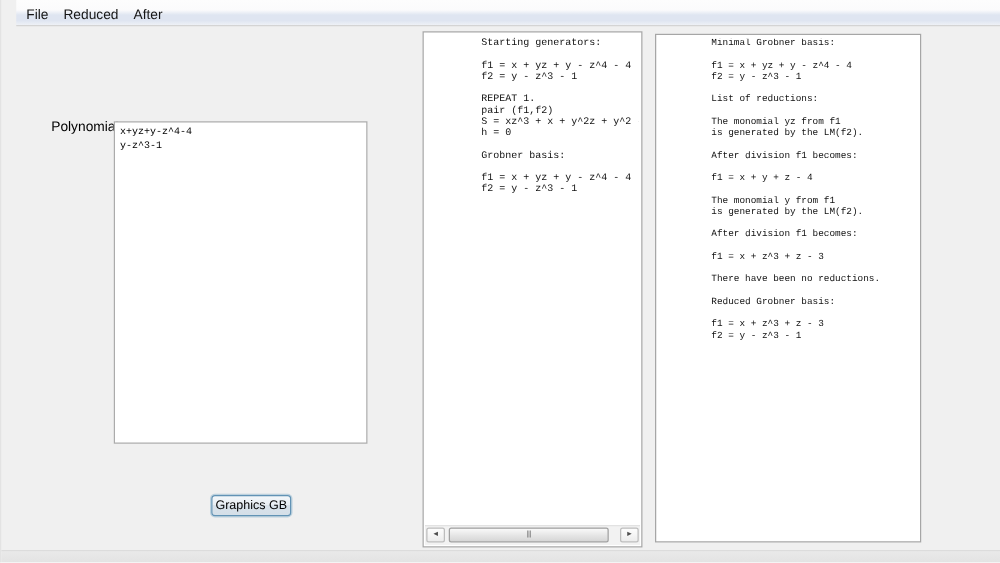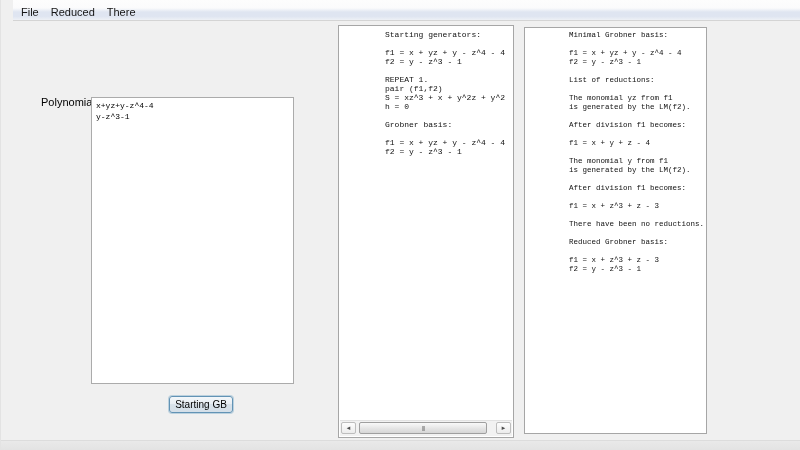--- a/index.html
+++ b/index.html
@@ -15,39 +15,39 @@
     border-bottom:1px solid #d4d4d4;
     display:flex;align-items:center;box-sizing:border-box;padding:4px 2px 0 2px;
   }
   .menubar .menu-item{
     font-size:11px;padding:1px 6px;cursor:default;color:#151515;
   }
   
   .instruction{position:absolute;left:35px;top:56px;font-size:11px;}
   .poly-label{position:absolute;left:40px;top:96px;font-size:11px;}
   .poly-input{
-    position:absolute;left:90px;top:97px;width:203px;height:287px;
+    position:absolute;left:90px;top:97px;width:203px;height:258px;
     box-sizing:border-box;border:1px solid #ababab;background:#fff;
     font-family:"Liberation Mono","DejaVu Sans Mono",monospace;
     font-size:8px;line-height:10.5px;padding:3px 4px;resize:none;outline:none;color:#000;
   }
   .calc-btn{
     position:absolute;left:168px;top:396px;width:64px;height:17px;
     font-family:"Liberation Sans",sans-serif;font-size:10px;color:#000;
     border:1px solid #6293b5;border-radius:3px;
     background:linear-gradient(180deg,#f3f7fa 0%,#e9eef3 45%,#d9e2ea 50%,#d4dfe8 100%);
     box-shadow:0 0 0 1px rgba(125,170,200,.45);
     padding:0;cursor:pointer;
   }
   
   .panel{
     position:absolute;background:#fff;border:1px solid #a6a6a6;box-sizing:border-box;padding-left:40px;
   }
   .panel-middle{left:337px;top:25px;width:176px;height:413px;}
-  .panel-right{left:523px;top:27px;width:183px;height:407px;}
+  .panel-right{left:523px;top:27px;width:213px;height:407px;}
   .panel pre{
     margin:0;white-space:pre;overflow:hidden;
     font-family:"Liberation Mono","DejaVu Sans Mono",monospace;color:#111;
   }
   .panel-middle pre{margin:4px 2px 0 6px;font-size:8px;line-height:9px;height:376px;}
   .panel-right pre{margin:3px 2px 0 4px;font-size:7.5px;line-height:9px;}
   
   .hscroll{
     position:absolute;left:1px;right:1px;bottom:1px;height:15px;
     background:#f2f2f2;border-top:1px solid #e2e2e2;
@@ -74,30 +74,30 @@
   }
 </style>
 </head>
 <body>
 
 <div class="window">
 
   <div class="menubar">
     <span class="menu-item">File</span>
     <span class="menu-item">Reduced</span>
-    <span class="menu-item">There</span>
+    <span class="menu-item">After</span>
   </div>
 
 
   <div class="poly-label">Polynomials:</div>
 
   <textarea class="poly-input" spellcheck="false" style="">x+yz+y-z^4-4
 y-z^3-1</textarea>
 
-  <button class="calc-btn">Starting GB</button>
+  <button class="calc-btn">Graphics GB</button>
 
   <div class="panel panel-middle">
     <pre>Starting generators:
 
 f1 = x + yz + y - z^4 - 4
 f2 = y - z^3 - 1
 
 REPEAT 1.
 pair (f1,f2)
 S = xz^3 + x + y^2z + y^2 - yz^4 -

